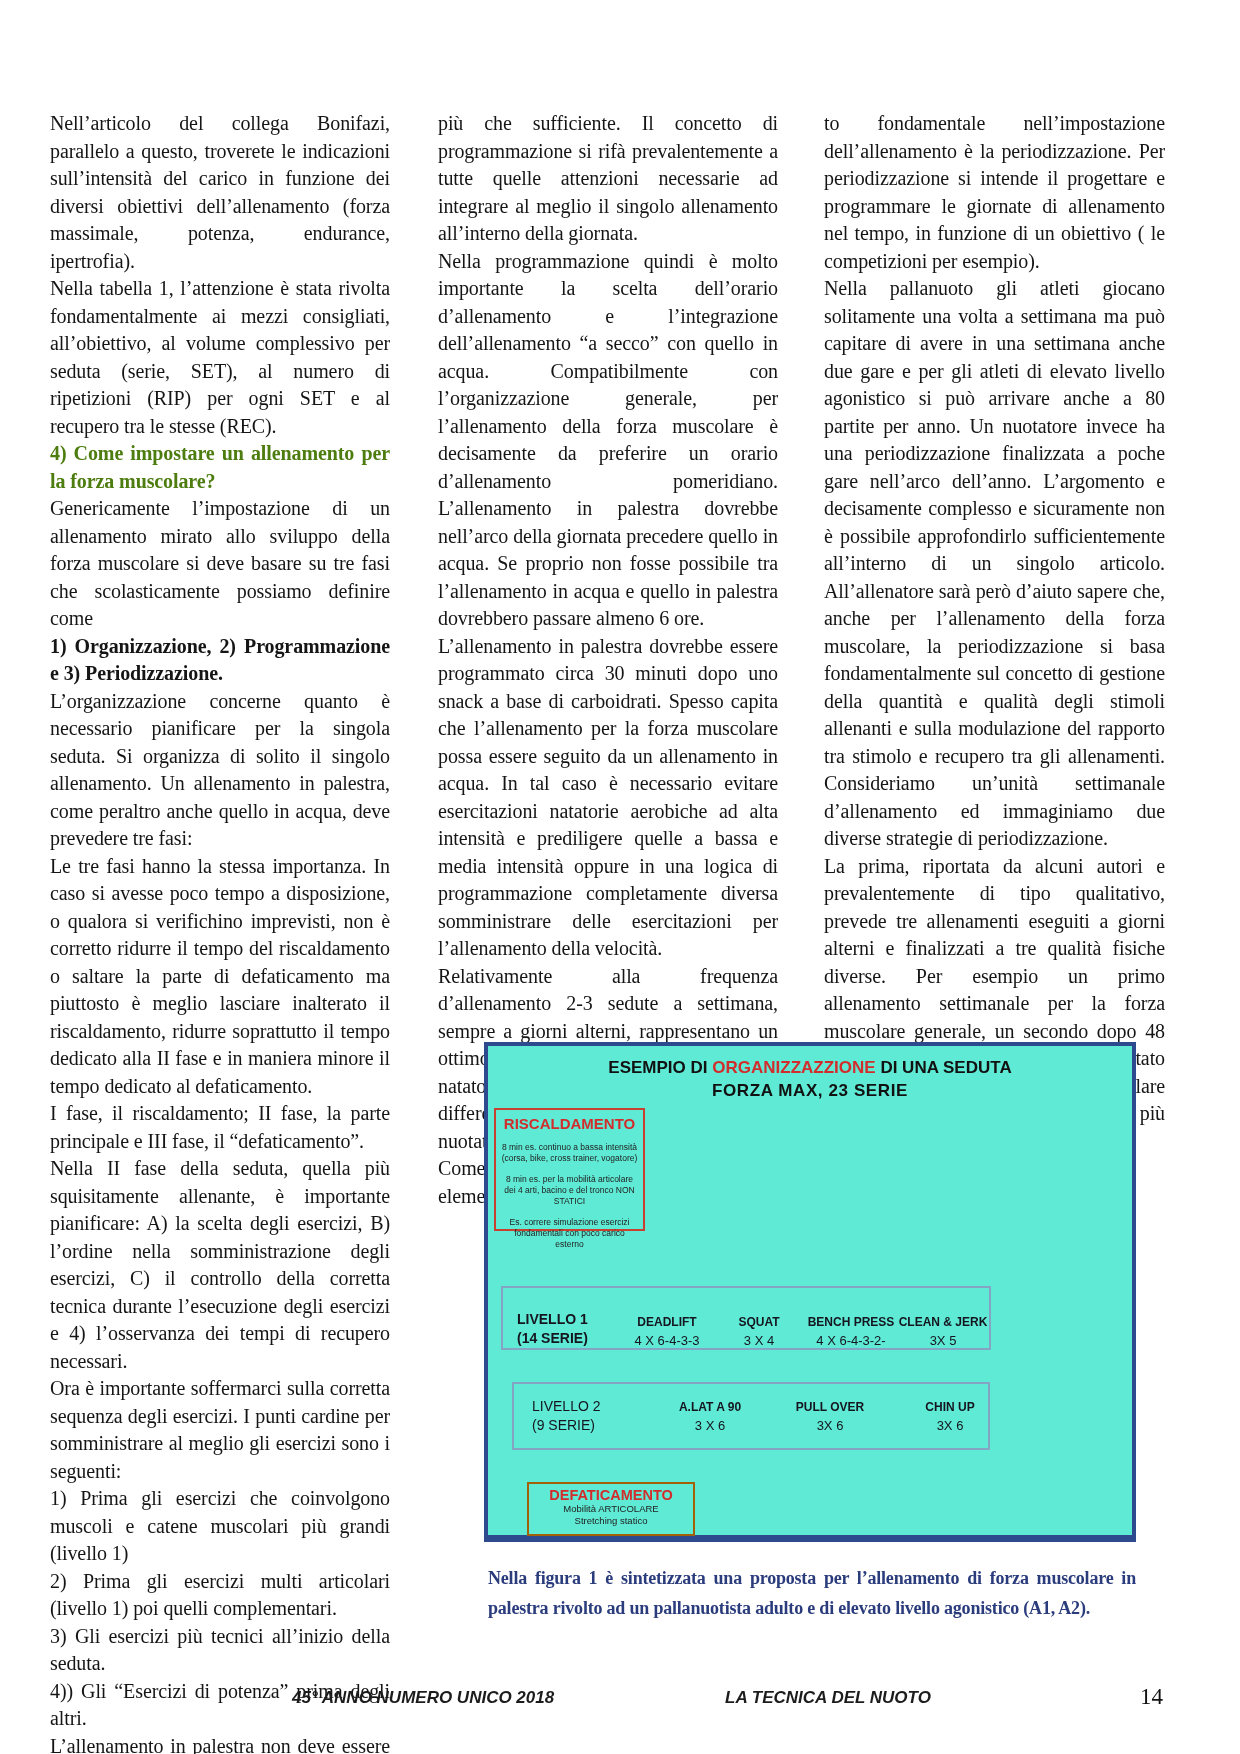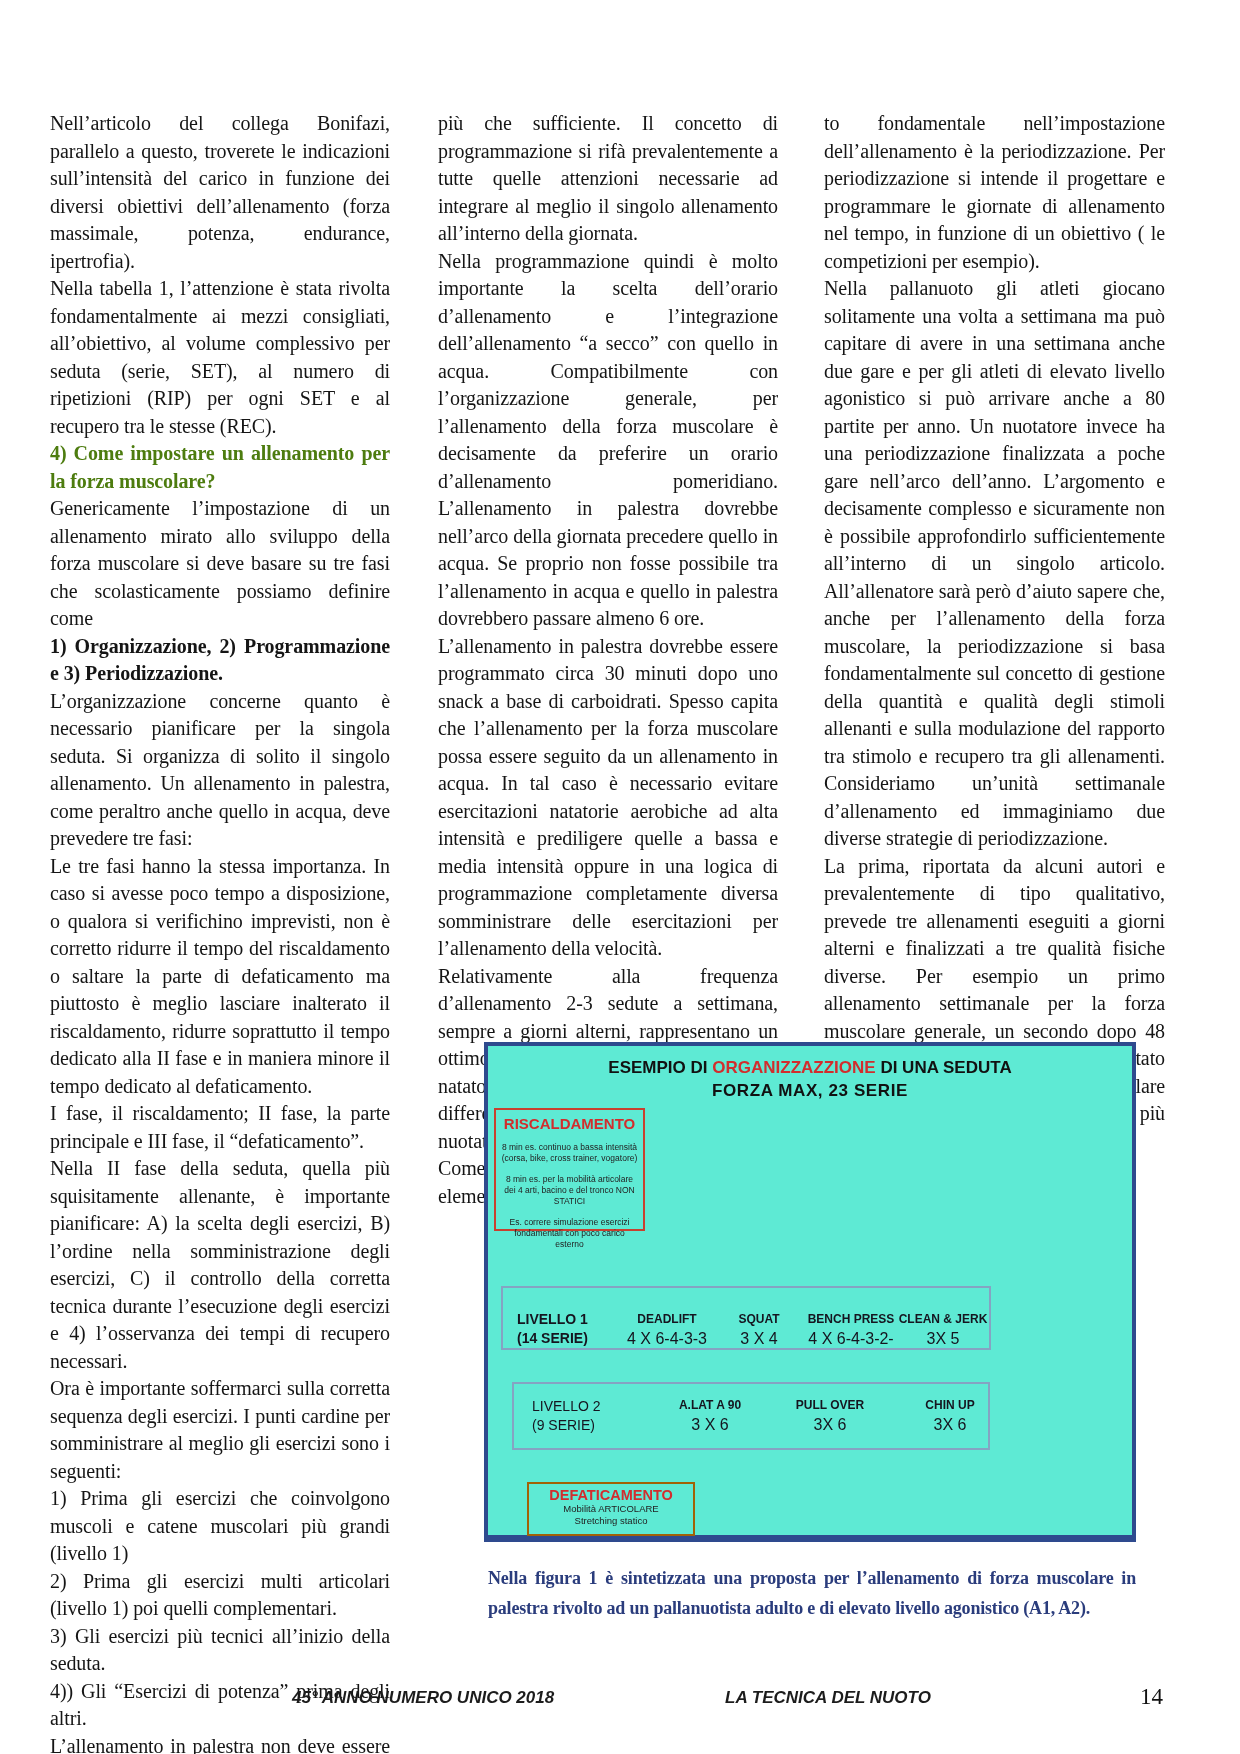--- a/index.html
+++ b/index.html
@@ -34,21 +34,21 @@
   .level1{left:13px;top:240px;width:490px;height:64px;align-items:flex-end;}
   .level2{left:24px;top:336px;width:478px;height:68px;}
   .level-label{font-size:14px;line-height:19px;padding-left:14px;width:104px;flex:0 0 auto;}
   .level1 .level-label{font-weight:bold;}
   .level2 .level-label{width:118px;padding-left:18px;}
   .exercises{display:flex;flex:1;}
   .exercise{text-align:center;flex:1;}
   .level2 .exercises{flex:0 0 auto;}
   .level2 .exercise{flex:0 0 auto;width:120px;}
   .ex-name{font-weight:bold;font-size:12px;}
-  .ex-sets{font-size:16px;margin-top:4px;}
+  .ex-sets{font-size:13px;margin-top:4px;}
 
   .cooldown-box{position:absolute;left:39px;top:436px;width:168px;height:54px;
                 border:2px solid #a16207;box-sizing:border-box;text-align:center;}
   .cooldown-title{color:#d22d2d;font-weight:bold;font-size:14.5px;margin-top:3px;}
   .cooldown-line{font-size:9.5px;line-height:12px;color:#222;}
 
   
   .caption{position:absolute;left:488px;top:1563px;width:648px;
            font-weight:bold;font-size:18px;line-height:30px;letter-spacing:-0.2px;
            color:#2a3c7c;text-align:justify;}

